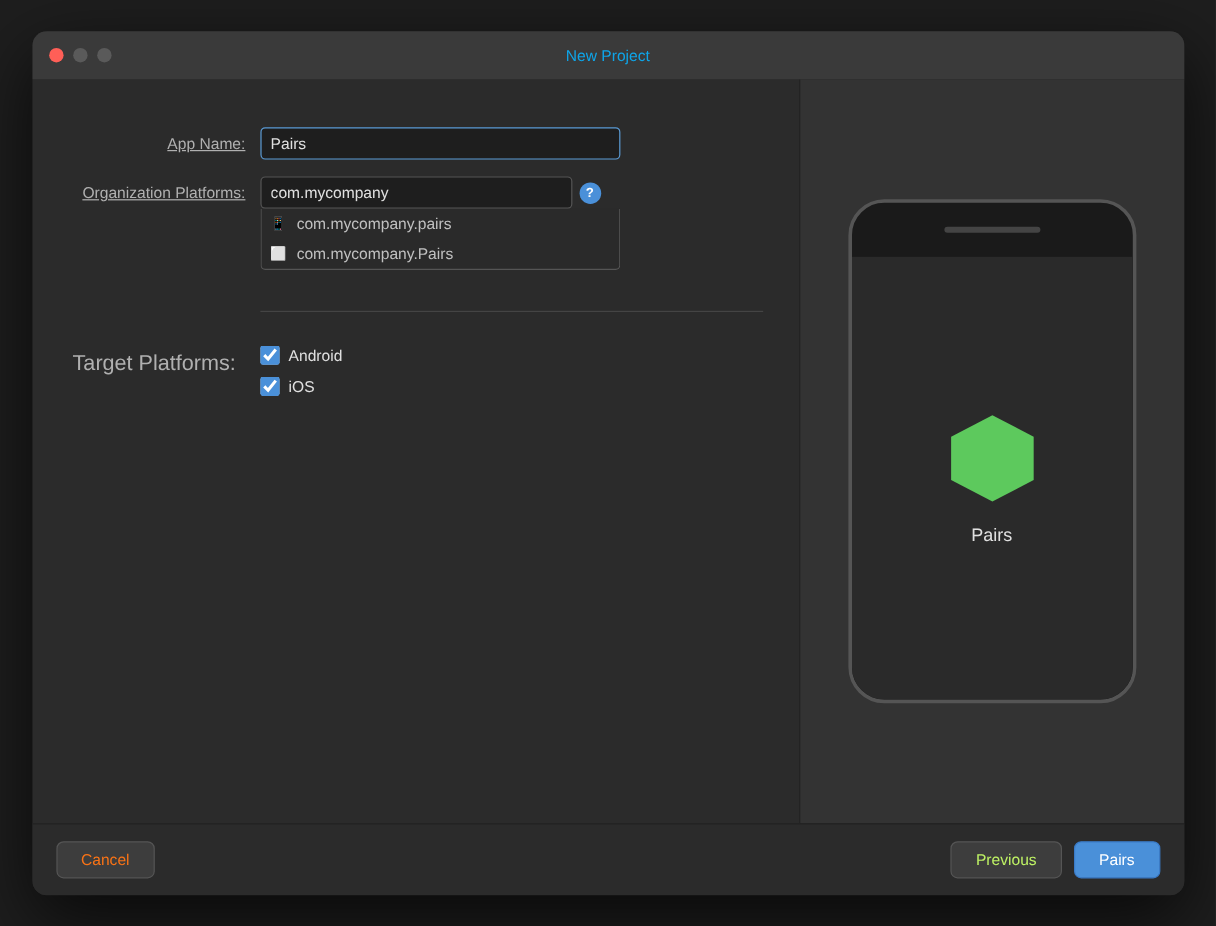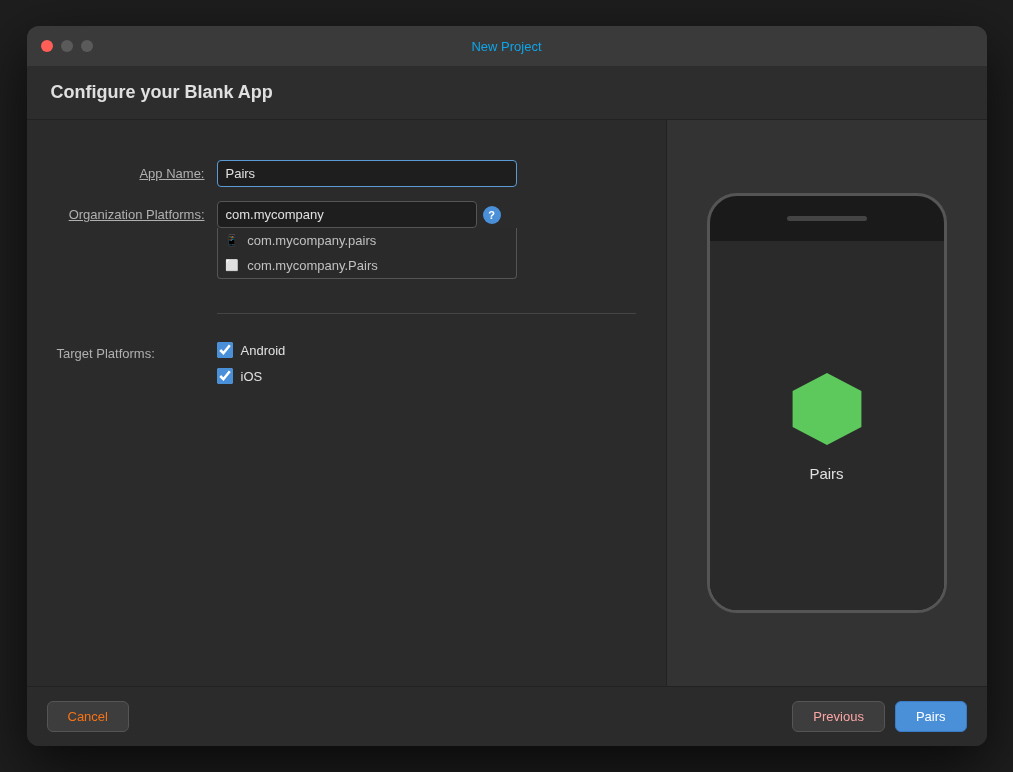--- a/index.html
+++ b/index.html
@@ -183,22 +183,22 @@
     }
 
     .platforms-row {
       display: flex;
       align-items: flex-start;
       margin-top: 8px;
     }
 
     .platforms-label {
       color: #b0b0b0;
-      font-size: 13px;
-      text-align: left;
+      font-size: 18px;
+      text-align: center;
       width: 160px;
       padding-right: 16px;
       padding-top: 4px;
       flex-shrink: 0;
     }
 
     .checkboxes {
       display: flex;
       flex-direction: column;
       gap: 10px;
@@ -294,21 +294,21 @@
     }
 
     .btn-cancel {
       background: #3d3d3d;
       color: #f97316;
       border-color: #555;
     }
 
     .btn-previous {
       background: #3d3d3d;
-      color: #fca5a5;
+      color: #bef264;
       border-color: #555;
     }
 
     .btn-next {
       background: #4a90d9;
       color: white;
       border-color: #3a7bc8;
     }
 
     .right-btns {
@@ -323,23 +323,20 @@
 
   <div class="titlebar">
     <div class="traffic-lights">
       <div class="traffic-light tl-close"></div>
       <div class="traffic-light tl-minimize"></div>
       <div class="traffic-light tl-maximize"></div>
     </div>
     <span class="titlebar-title">New Project</span>
   </div>
 
-  <div class="header-bar">
-    <h1>Configure your Blank App</h1>
-  </div>
 
   <div class="content">
 
     <div class="left-panel">
       <div class="form-area">
 
         <div class="form-row">
           <label class="form-label">App Name:</label>
           <div class="form-input-wrap">
             <input class="form-input" type="text" value="Pairs" style="">

